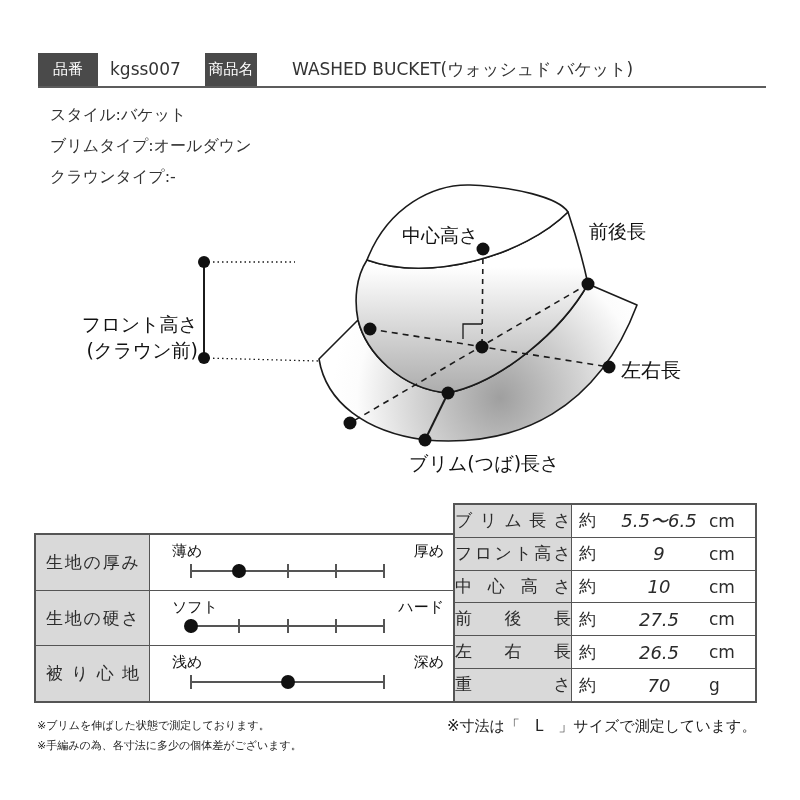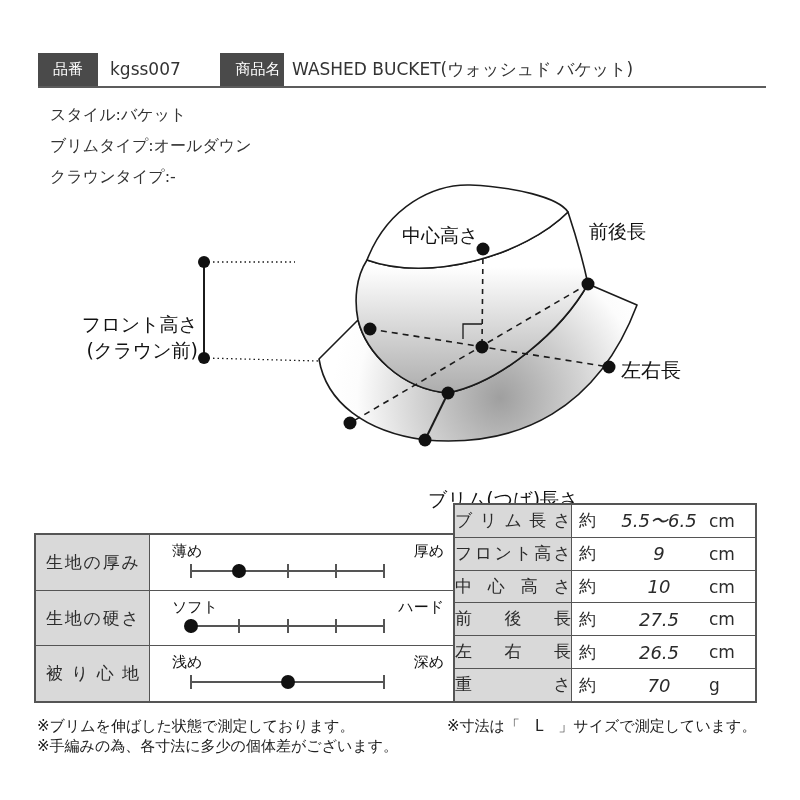--- a/index.html
+++ b/index.html
@@ -37,31 +37,31 @@
           box-sizing:border-box;display:flex;flex-direction:column;}
   .srow{flex:1;display:flex;border-top:1px solid #555;min-height:0;}
   .srow:first-child{border-top:none;}
   .slabel{width:117px;box-sizing:border-box;background:#d9d9d9;border-right:1px solid #555;
           font-size:17px;padding:0 0;line-height:31px;overflow:hidden;}
   .sbody{flex:1;display:flex;align-items:center;font-size:17px;}
   .sapprox{width:30px;padding-left:7px;}
   .sval{flex:1;text-align:center;font-size:18px;font-style:italic;}
   .sunit{width:46px;}
   
-  .notes-left{position:absolute;left:37px;top:716px;font-size:15px;line-height:20px;color:#222;}
+  .notes-left{position:absolute;left:37px;top:716px;font-size:11px;line-height:20px;color:#222;}
   .notes-right{position:absolute;left:447px;top:717px;font-size:15px;color:#222;white-space:nowrap;}
 </style>
 </head>
 <body>
 
 <div class="page">
 
   <div class="badge" style="left:38px;width:60px;">品番</div>
   <div class="hval" style="left:110px;">kgss007</div>
-  <div class="badge" style="left:220px;width:52px;padding-left:12px;">商品名</div>
+  <div class="badge" style="left:205px;width:52px;">商品名</div>
   <div class="hval" style="left:292px;">WASHED BUCKET(ウォッシュド バケット)</div>
   <div class="hrule"></div>
 
   <div class="info">
     <div>スタイル:バケット</div>
     <div>ブリムタイプ:オールダウン</div>
     <div>クラウンタイプ:-</div>
   </div>
 
   <svg class="abs" style="left:70px;top:178px;" width="680" height="305" viewBox="70 178 680 305">
@@ -112,21 +112,21 @@
     </g>
   </svg>
 
   <div class="dlabel" style="left:402px;top:223px;">中心高さ</div>
   <div class="dlabel" style="left:589px;top:219px;">前後長</div>
   <div class="dlabel" style="left:58px;top:311px;width:140px;text-align:right;line-height:26px;">
     <div>フロント高さ</div>
     <div>(クラウン前)</div>
   </div>
   <div class="dlabel" style="left:621px;top:357px;font-size:20px;">左右長</div>
-  <div class="dlabel" style="left:428px;top:451px;margin-top:36px;">ブリム(つば)長さ</div>
+  <div class="dlabel" style="left:409px;top:451px;">ブリム(つば)長さ</div>
 
   <div class="ftable">
     <div class="frow">
       <div class="flabel jlabel">生地の厚み</div>
       <div class="fslider">
         <div class="fends">
           <span>薄め</span>
           <span>厚め</span>
         </div>
         <div class="track">

